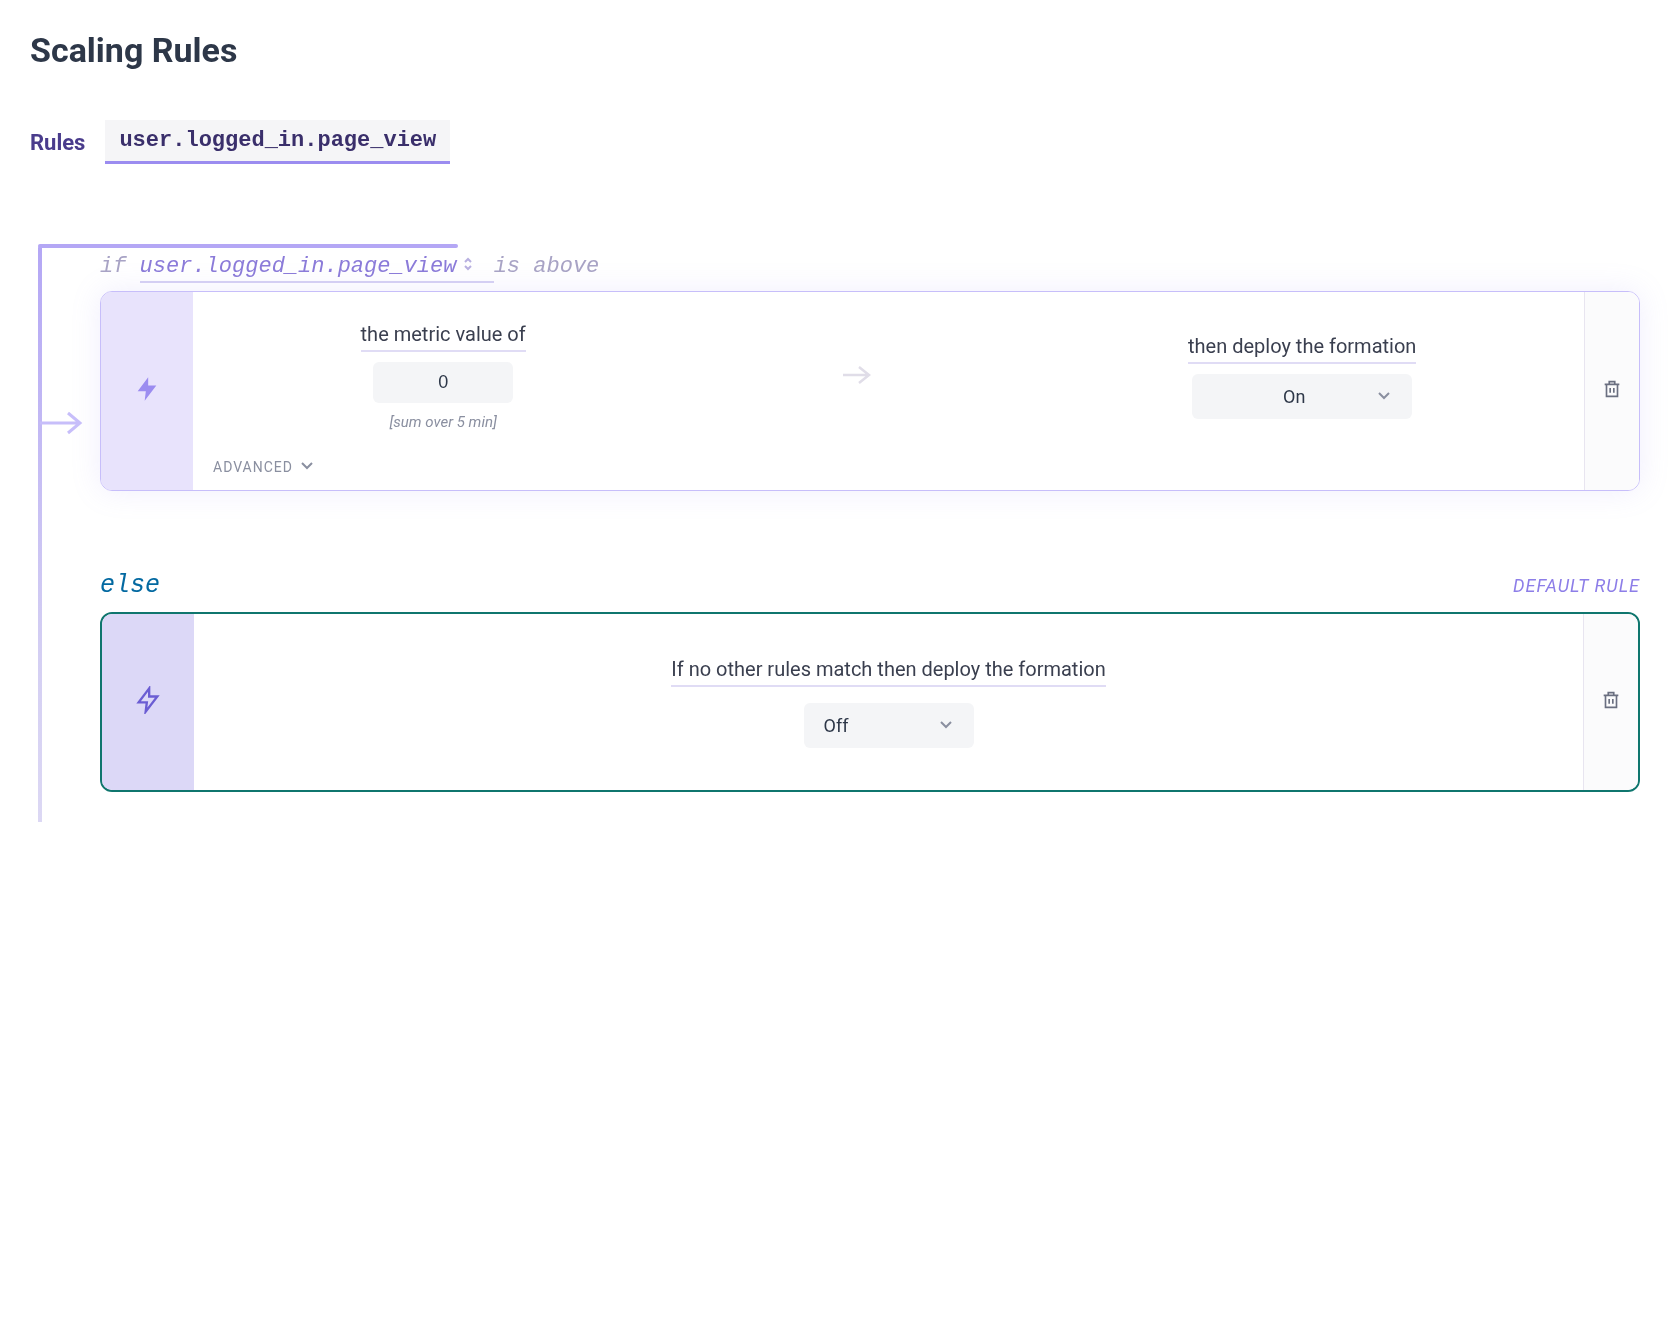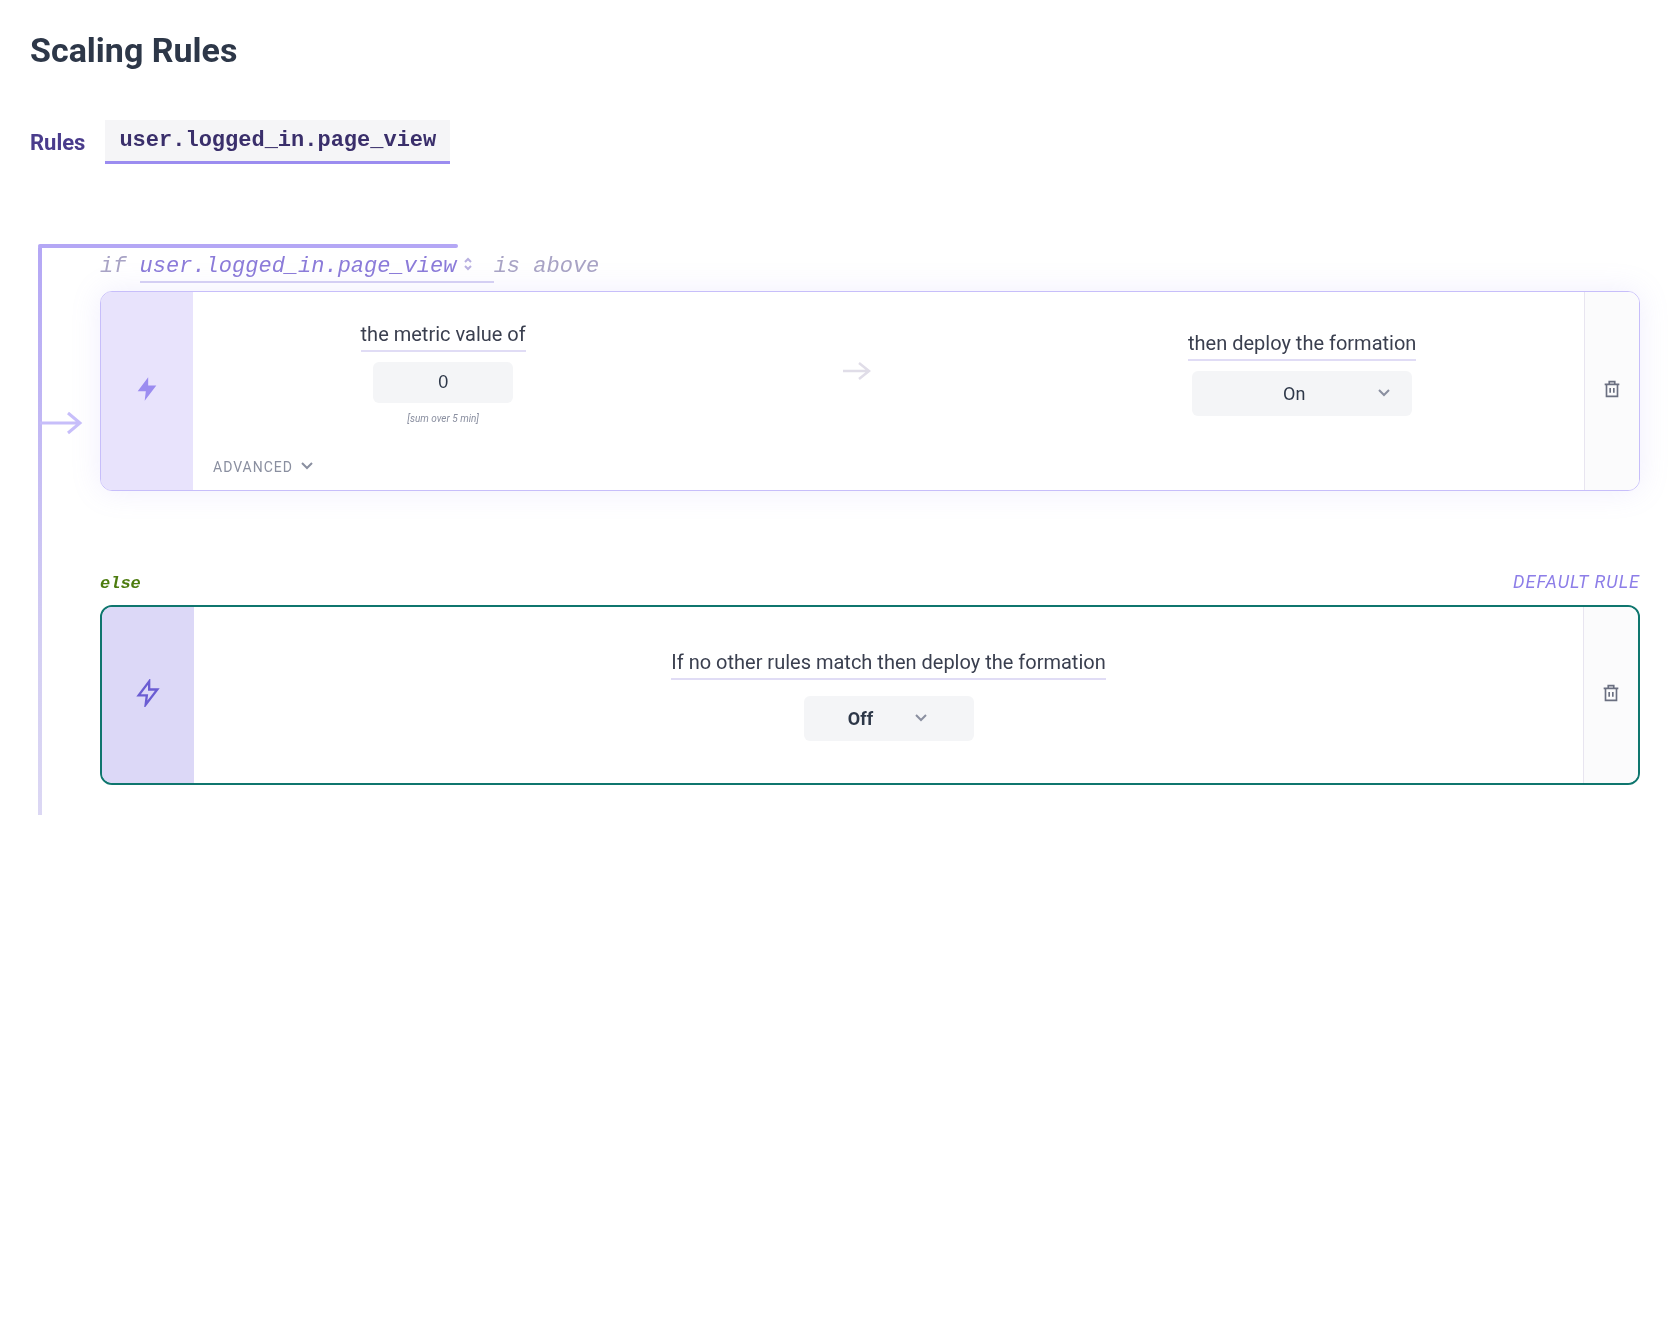--- a/index.html
+++ b/index.html
@@ -161,21 +161,21 @@
       border: none;
       border-radius: 6px;
       padding: 10px 40px;
       font-size: 18px;
       text-align: center;
       color: #2d3748;
       width: 140px;
     }
     .aggregation-note {
       font-style: italic;
-      font-size: 10px;
+      font-size: 15px;
       color: #8a8fa0;
     }
     .transition-arrow {
       color: #e0dde8;
     }
     .transition-arrow svg {
       width: 32px;
       height: 22px;
     }
     .formation-select {
@@ -185,24 +185,23 @@
       padding: 12px 20px;
       font-size: 18px;
       color: #2d3748;
       display: flex;
       align-items: center;
       justify-content: space-between;
       width: 220px;
       cursor: pointer;
     }
     .formation-select-center {
-      justify-content: center;
+      justify-content: space-between;
       gap: 40px;
       width: 170px;
-      font-weight: bold;
     }
     .chevron {
       color: #8a8fa0;
     }
     .chevron svg {
       width: 16px;
       height: 16px;
     }
     .advanced-toggle {
       font-size: 14px;
@@ -252,24 +251,23 @@
     }
     .else-row {
       display: flex;
       justify-content: space-between;
       align-items: baseline;
       margin-top: 80px;
       margin-bottom: 12px;
     }
     .else-label {
       font-family: 'Courier New', monospace;
-      font-size: 17px;
+      font-size: 25px;
       font-style: italic;
-      color: #4d7c0f;
-      font-weight: bold;
+      color: #0369a1;
     }
     .default-rule-label {
       font-size: 18px;
       font-style: italic;
       letter-spacing: 1px;
       color: #8d7ee8;
     }
     .default-body {
       flex: 1;
       display: flex;

